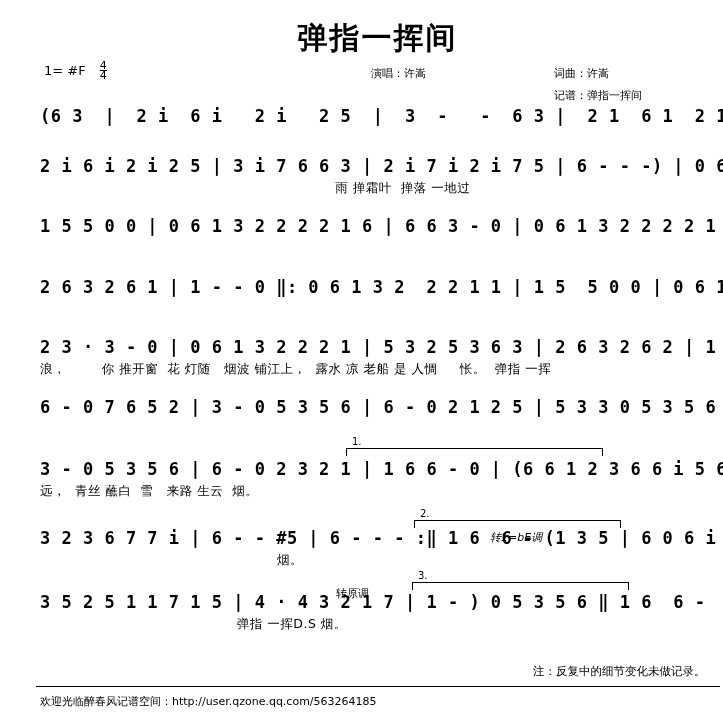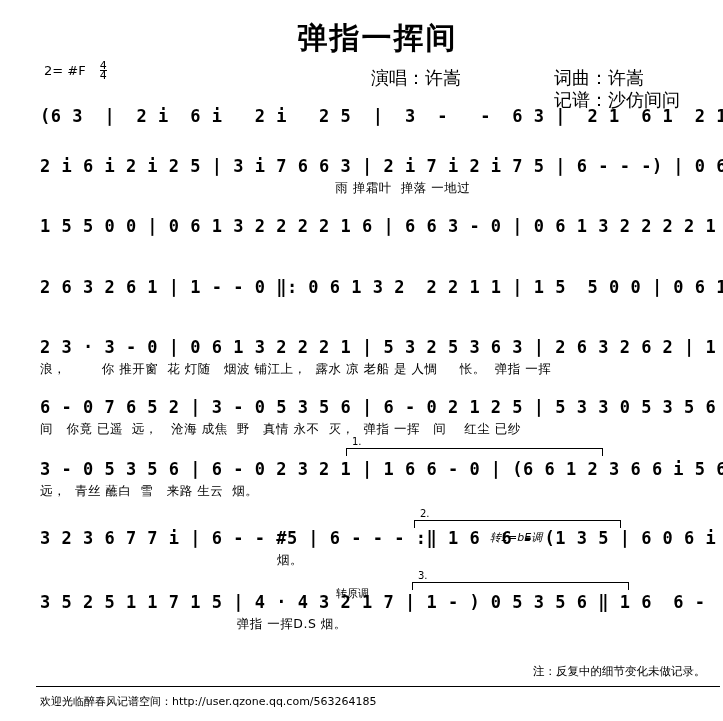--- a/index.html
+++ b/index.html
@@ -35,21 +35,21 @@
     margin-left:10px;
     position:relative;
     top:-1px;
   }
   .keysig .frac .num{display:block;}
   .keysig .frac .den{display:block;border-top:1px solid #000;}
 
   .credit{
     position:absolute;
     font-family:"DejaVu Sans", sans-serif;
-    font-size:18px;
+    font-size:11px;
     white-space:nowrap;
   }
   .credit.singer{left:355px;top:66px;}
   .credit.composer{left:538px;top:66px;}
   .credit.arranger{left:538px;top:88px;}
 
   
   .line{
     position:absolute;
     left:24px;
@@ -112,30 +112,30 @@
   }
 </style>
 </head>
 <body>
 
 <div class="sheet">
 
   <div class="title">弹指一挥间</div>
 
   <div class="keysig">
-    <span>2= #F</span>
+    <span>1= #F</span>
     <span class="frac">
       <span class="num">4</span>
       <span class="den">4</span>
     </span>
   </div>
 
   <div class="credit singer">演唱：许嵩</div>
   <div class="credit composer">词曲：许嵩</div>
-  <div class="credit arranger">记谱：沙仿间问</div>
+  <div class="credit arranger">记谱：弹指一挥间</div>
 
   <div class="line" style="top:106px;">
     <div class="notes">(6 3  |  2 i  6 i   2 i   2 5  |  3  -   -  6 3 |  2 1  6 1  2 1  7 1 |  3  -   -   6 3 |</div>
     <div class="lyric"></div>
   </div>
 
   <div class="line" style="top:156px;">
     <div class="notes">2 i 6 i 2 i 2 5 | 3 i 7 6 6 3 | 2 i 7 i 2 i 7 5 | 6 - - -) | 0 6 1 3 2  2 2 2  2 1 1 |</div>
     <div class="lyric">                                                                  雨 掸霜叶  掸落 一地过</div>
   </div>
@@ -148,21 +148,20 @@
     <div class="notes">2 6 3 2 6 1 | 1 - - 0 ‖: 0 6 1 3 2  2 2 1 1 | 1 5  5 0 0 | 0 6 1 3 2 2 2 2 1 2 |</div>
   </div>
 
   <div class="line" style="top:337px;">
     <div class="notes">2 3 · 3 - 0 | 0 6 1 3 2 2 2 1 | 5 3 2 5 3 6 3 | 2 6 3 2 6 2 | 1 1 1 0 5 3 5 6 |</div>
     <div class="lyric">浪，        你 推开窗  花 灯随   烟波 铺江上，  露水 凉 老船 是 人惆     怅。  弹指 一挥</div>
   </div>
 
   <div class="line" style="top:397px;">
     <div class="notes">6 - 0 7 6 5 2 | 3 - 0 5 3 5 6 | 6 - 0 2 1 2 5 | 5 3 3 0 5 3 5 6 | 6 - 0 7 6 5 2 |</div>
-    <div class="lyric">间   你竟 已遥  远，   沧海 成焦  野   真情 永不  灭，  弹指 一挥   间    红尘 已纱</div>
   </div>
 
   <div class="line" style="top:459px;">
     <div class="notes">3 - 0 5 3 5 6 | 6 - 0 2 3 2 1 | 1 6 6 - 0 | (6 6 1 2 3 6 6 i 5 6 | 3 · 2 3 1 1 7 1 2 |</div>
     <div class="lyric">远，  青丝 蘸白  雪   来路 生云  烟。</div>
   </div>
 
   <div class="line" style="top:528px;">
     <div class="notes">3 2 3 6 7 7 i | 6 - - #5 | 6 - - - :‖ 1 6  6 - (1 3 5 | 6 0 6 i 7 · 6 6 5 |</div>
     <div class="lyric">                                                     烟。</div>

